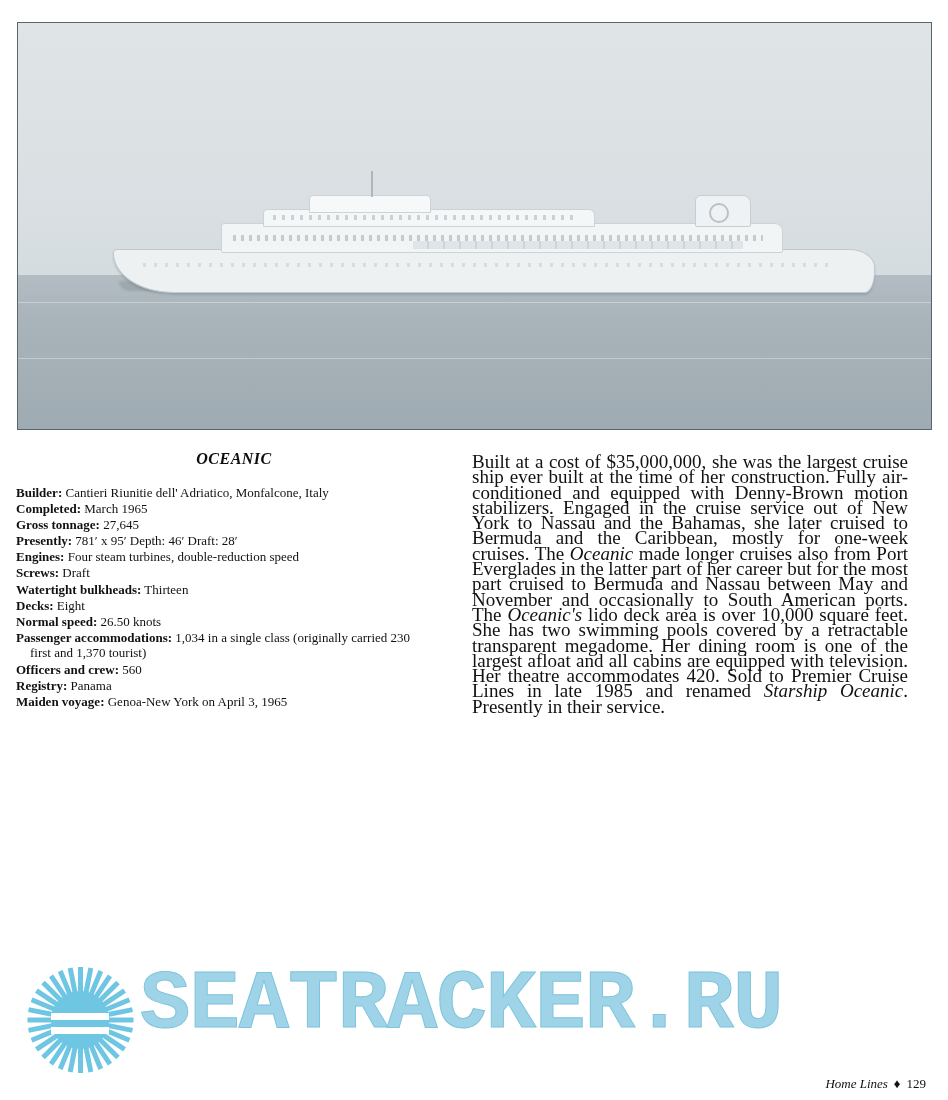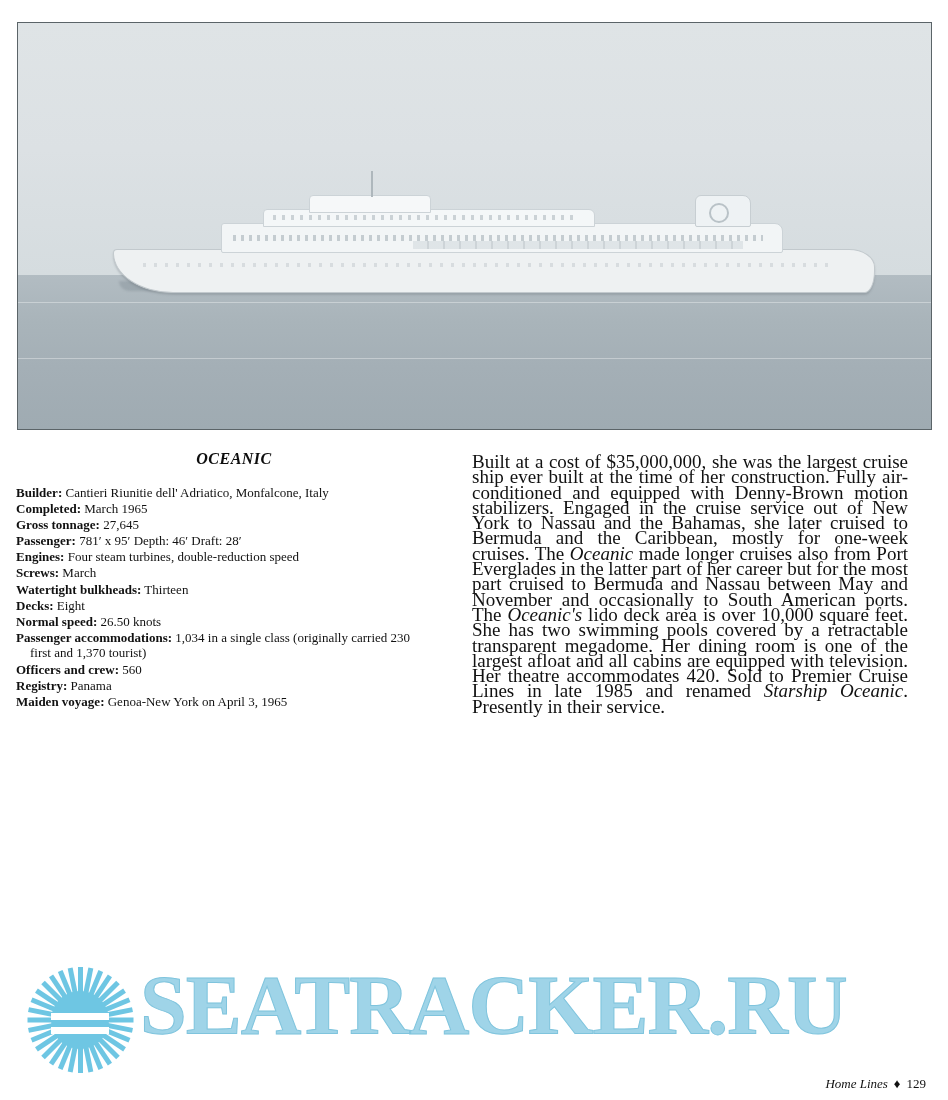--- a/index.html
+++ b/index.html
@@ -207,21 +207,21 @@
     left: 0;
     top: 955px;
     width: 948px;
     height: 125px;
     pointer-events: none;
   }
   .wm-text {
     position: absolute;
     left: 140px;
     top: 2px;
-    font-family: Liberation Serif, serif;
+    font-family: Liberation Mono, monospace;
     font-weight: bold;
     font-size: 84px;
     letter-spacing: -1px;
     color: #9fd4e8;
     -webkit-text-stroke: 1px #7fc4dd;
     white-space: nowrap;
   }
   .wm-sun {
     position: absolute;
     left: 22px;
@@ -290,23 +290,23 @@
       <div class="funnel-dot"></div>
     </div>
   </div>
 
   <div class="ship-title">OCEANIC</div>
 
   <div class="specs" id="specs-list">
       <div class="row"><span class="k">Builder:</span><span> Cantieri Riunitie dell' Adriatico, Monfalcone, Italy</span></div>
       <div class="row"><span class="k">Completed:</span><span> March 1965</span></div>
       <div class="row"><span class="k">Gross tonnage:</span><span> 27,645</span></div>
-      <div class="row"><span class="k">Passenger:</span><span> 781′ x 95′  Depth: 46′  Draft: 28′</span></div>
+      <div class="row"><span class="k">Presently:</span><span> 781′ x 95′  Depth: 46′  Draft: 28′</span></div>
       <div class="row"><span class="k">Engines:</span><span> Four steam turbines, double-reduction speed</span></div>
-      <div class="row"><span class="k">Screws:</span><span> March</span></div>
+      <div class="row"><span class="k">Screws:</span><span> Draft</span></div>
       <div class="row"><span class="k">Watertight bulkheads:</span><span> Thirteen</span></div>
       <div class="row"><span class="k">Decks:</span><span> Eight</span></div>
       <div class="row"><span class="k">Normal speed:</span><span> 26.50 knots</span></div>
       <div class="row"><span class="k">Passenger accommodations:</span><span> 1,034 in a single class (originally carried 230</span><span class="cont">first and 1,370 tourist)</span></div>
       <div class="row"><span class="k">Officers and crew:</span><span> 560</span></div>
       <div class="row"><span class="k">Registry:</span><span> Panama</span></div>
       <div class="row"><span class="k">Maiden voyage:</span><span> Genoa-New York on April 3, 1965</span></div>
     </div>
 
   <div class="desc" id="desc-block">Built at a cost of $35,000,000, she was the largest cruise ship ever built at the time of her construction. Fully air-conditioned and equipped with Denny-Brown motion stabilizers. Engaged in the cruise service out of New York to Nassau and the Bahamas, she later cruised to Bermuda and the Caribbean, mostly for one-week cruises. The <i>Oceanic</i> made longer cruises also from Port Everglades in the latter part of her career but for the most part cruised to Bermuda and Nassau between May and November and occasionally to South American ports. The <i>Oceanic's</i> lido deck area is over 10,000 square feet. She has two swimming pools covered by a retractable transparent megadome. Her dining room is one of the largest afloat and all cabins are equipped with television. Her theatre accommodates 420. Sold to Premier Cruise Lines in late 1985 and renamed <i>Starship Oceanic</i>. Presently in their service.</div>

